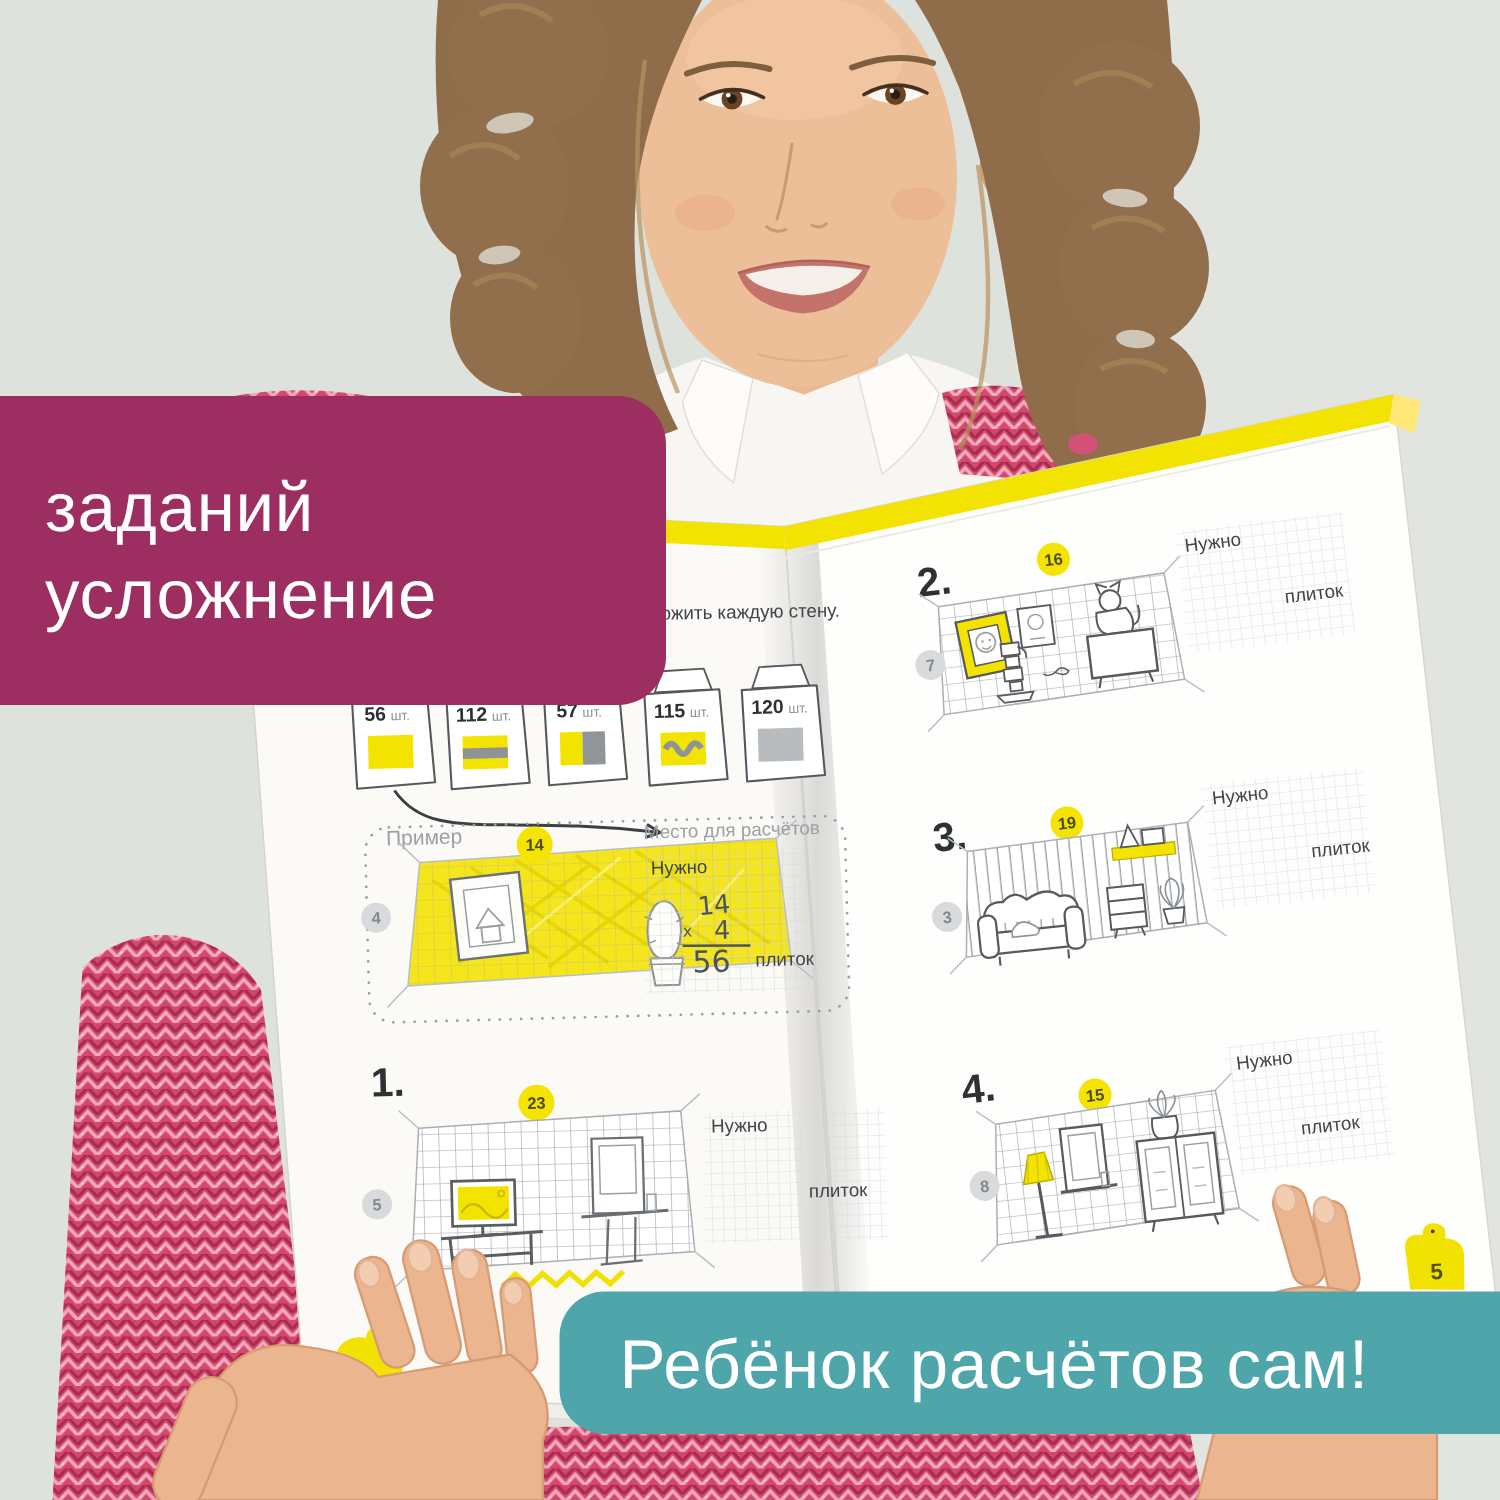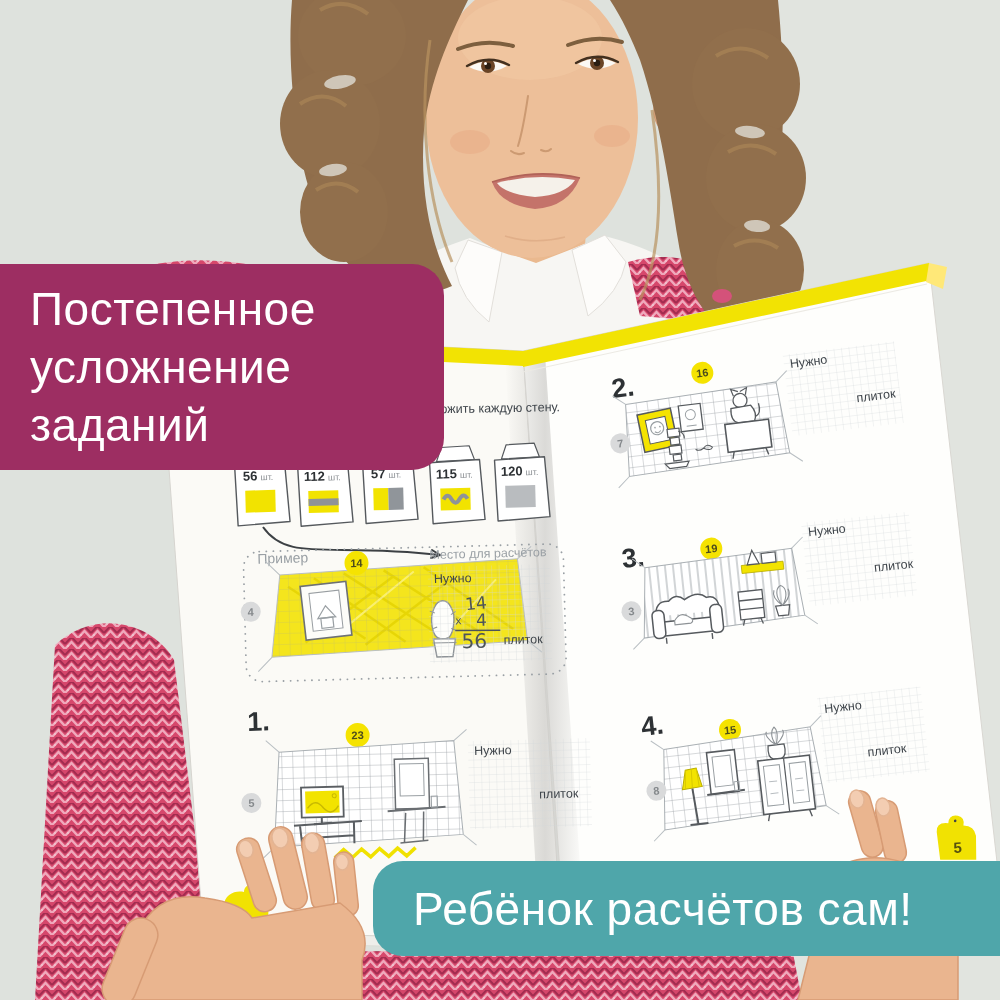--- a/index.html
+++ b/index.html
@@ -417,19 +417,18 @@
   <g fill="#eab58f" stroke="#d79b74" stroke-width="1.5">
     <rect x="-11" y="-34" width="22" height="68" rx="11" transform="translate(866,824) rotate(-16)"></rect>
     <rect x="-11" y="-32" width="22" height="64" rx="11" transform="translate(891,832) rotate(-12)"></rect>
     <path d="M830,872 Q862,850 902,862 L958,882 L958,1000 L798,1000 Z"></path>
     <ellipse cx="857" cy="799" rx="7" ry="9" transform="rotate(-16 857 799)" fill="#f3cdb2" stroke="#e3b493"></ellipse>
     <ellipse cx="883" cy="807" rx="7" ry="9" transform="rotate(-12 883 807)" fill="#f3cdb2" stroke="#e3b493"></ellipse>
   </g>
 </svg>
 
 <div class="card card-purple" style="background: rgb(157, 46, 98);">
-  <div>Постепенное</div>
+  <div>заданий</div>
   <div>усложнение</div>
-  <div>заданий</div>
 </div>
 <div class="card card-teal" style="background: rgb(79, 166, 170);">
   <div>Ребёнок расчётов сам!</div>
 </div>
 
 </body></html>

